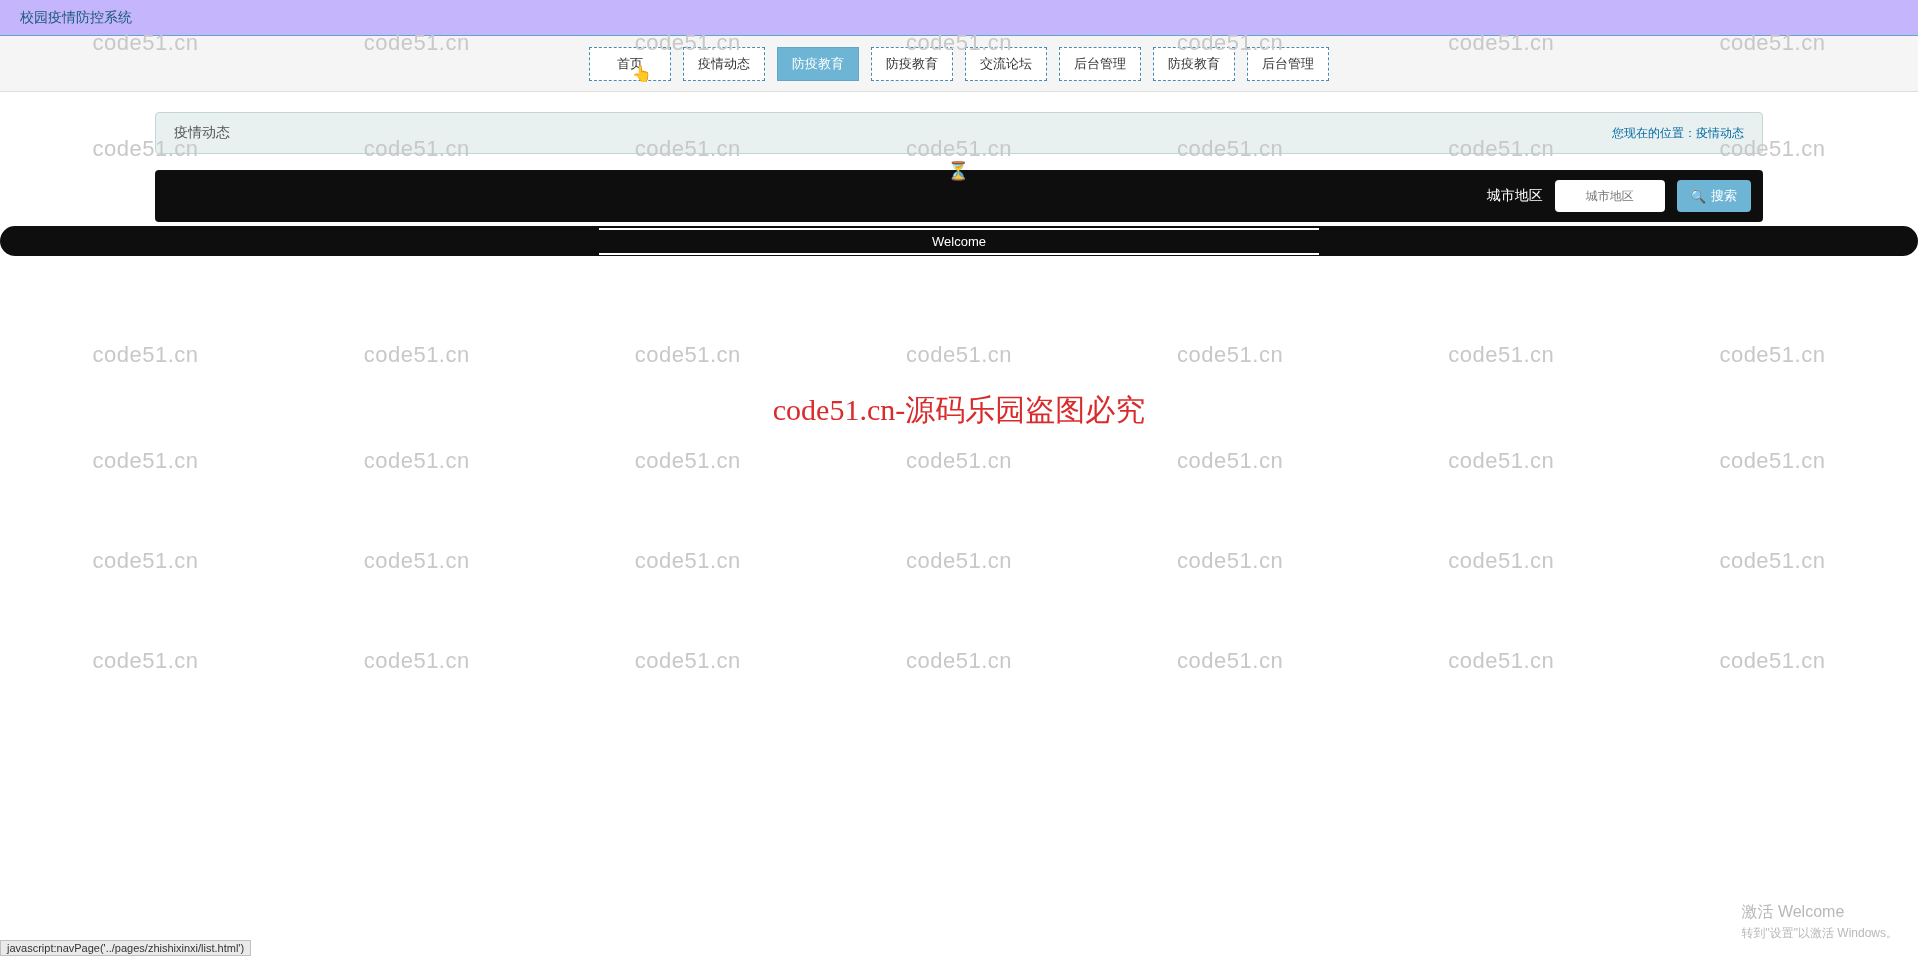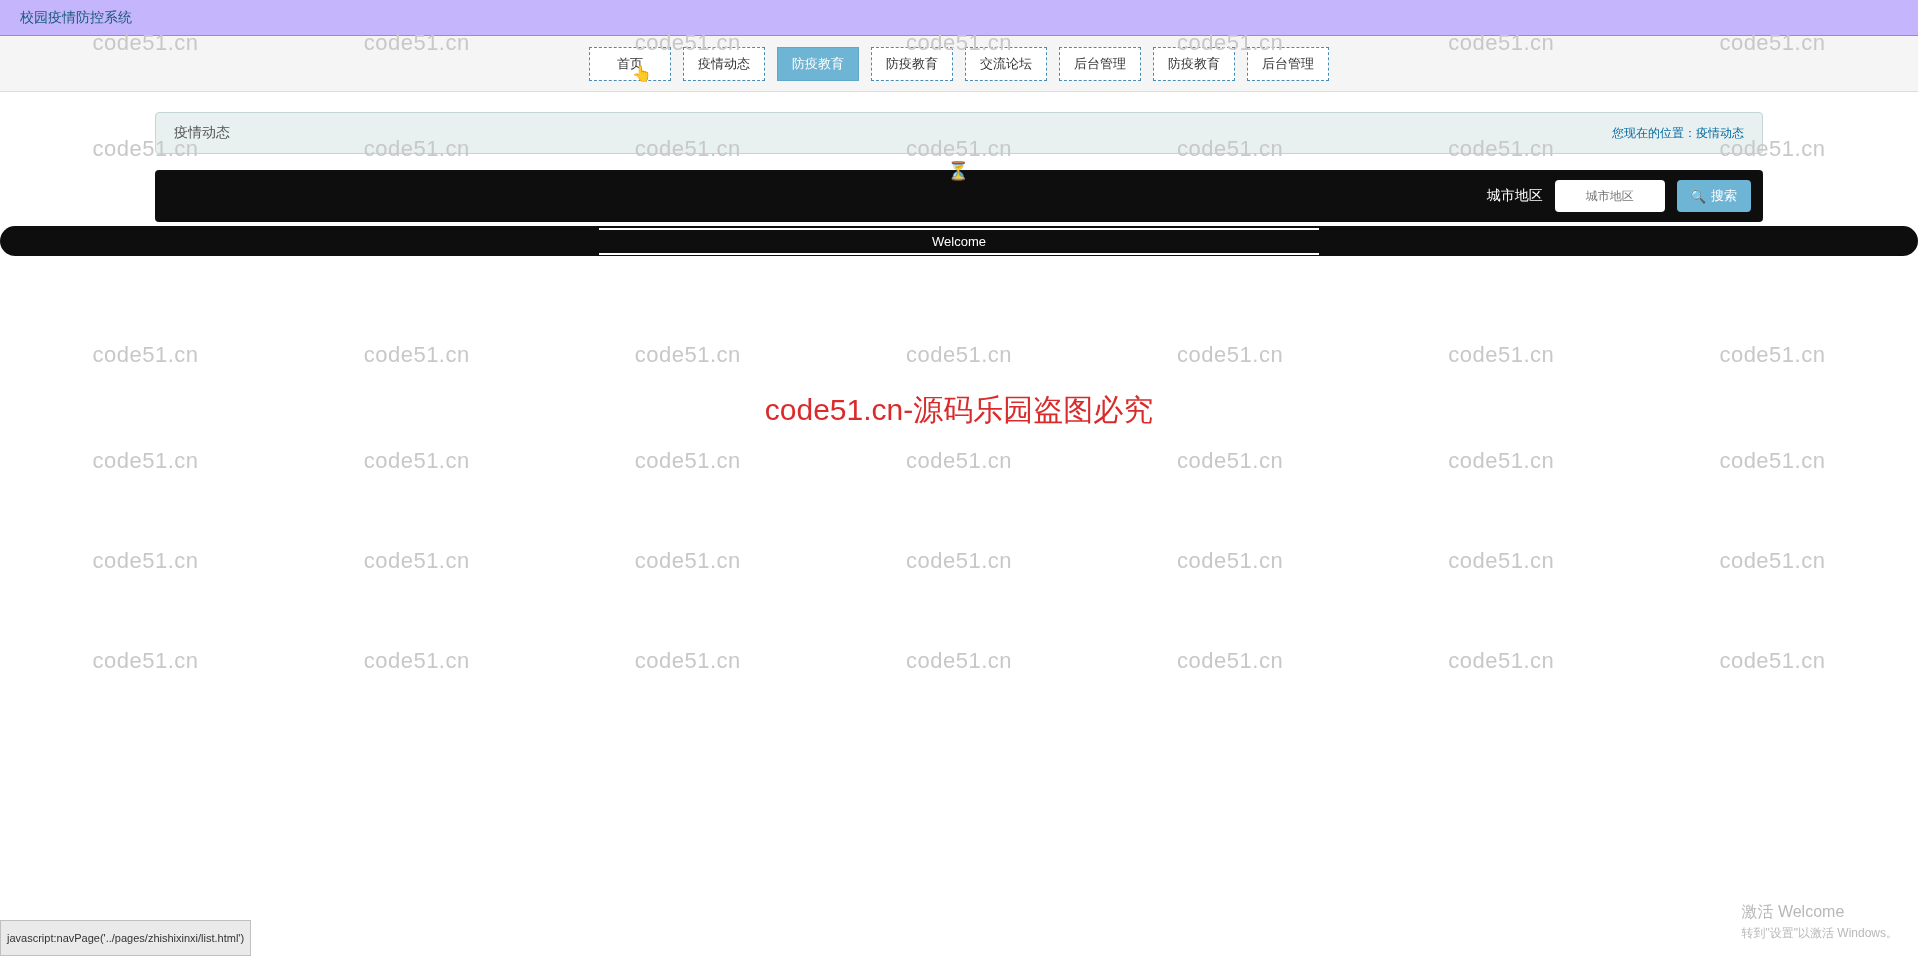--- a/index.html
+++ b/index.html
@@ -22,27 +22,27 @@
 .search-input { width: 110px; height: 32px; border: none; border-radius: 4px; background: #fff; padding: 0 10px; font-size: 12px; text-align: center; color: #999; }
 .search-btn { height: 32px; padding: 0 14px; background: #6eb4d4; border: none; border-radius: 4px; color: #fff; font-size: 13px; cursor: pointer; display: flex; align-items: center; gap: 4px; }
 
 .welcome-bar-wrap { position: absolute; top: 226px; left: 0; width: 100%; background: #0e0e0e; height: 30px; display: flex; align-items: center; justify-content: center; border-radius: 15px; }
 .welcome-inner { width: 720px; border-top: 2px solid #fff; border-bottom: 2px solid #fff; text-align: center; color: #fff; font-size: 13px; padding: 4px 0; }
 
 .watermark-row { position: absolute; width: 100%; display: flex; justify-content: space-around; padding: 0 10px; pointer-events: none; }
 .watermark-row span { color: #c8c8c8; font-size: 22px; font-family: Arial; letter-spacing: 0.5px; }
 .wm1 { top: 30px; } .wm2 { top: 136px; } .wm3 { top: 342px; } .wm4 { top: 448px; } .wm5 { top: 548px; } .wm6 { top: 648px; }
 
-.center-overlay { position: absolute; top: 390px; left: 50%; transform: translateX(-50%); color: #d92b2b; font-size: 30px; font-family: Liberation Sans, sans-serif; pointer-events: none; text-align: center; }
+.center-overlay { position: absolute; top: 390px; left: 50%; transform: translateX(-50%); color: #d92b2b; font-size: 30px; font-family: Liberation Serif, serif; pointer-events: none; text-align: center; }
 
 .activate-box { position: absolute; right: 20px; bottom: 14px; text-align: left; color: #b8b8b8; font-size: 14px; pointer-events: none; }
 .activate-box .line1 { font-size: 16px; margin-bottom: 2px; }
 .activate-box .line2 { font-size: 12px; }
 
-.status-bar { position: absolute; left: 0; bottom: 0; background: #eaeaea; border: 1px solid #c0c0c0; padding: 11px 6px; font-size: 11px; color: #333; font-family: Arial; }
+.status-bar { position: absolute; left: 0; bottom: 0; background: #eaeaea; border: 1px solid #c0c0c0; padding: 1px 6px; font-size: 11px; color: #333; font-family: Arial; }
 
 .cursor-icon { position: absolute; top: 64px; left: 632px; font-size: 16px; pointer-events: none; }
 </style>
 </head>
 <body>
 
 <div class="top-header">
   <span>校园疫情防控系统</span>
 </div>
 

